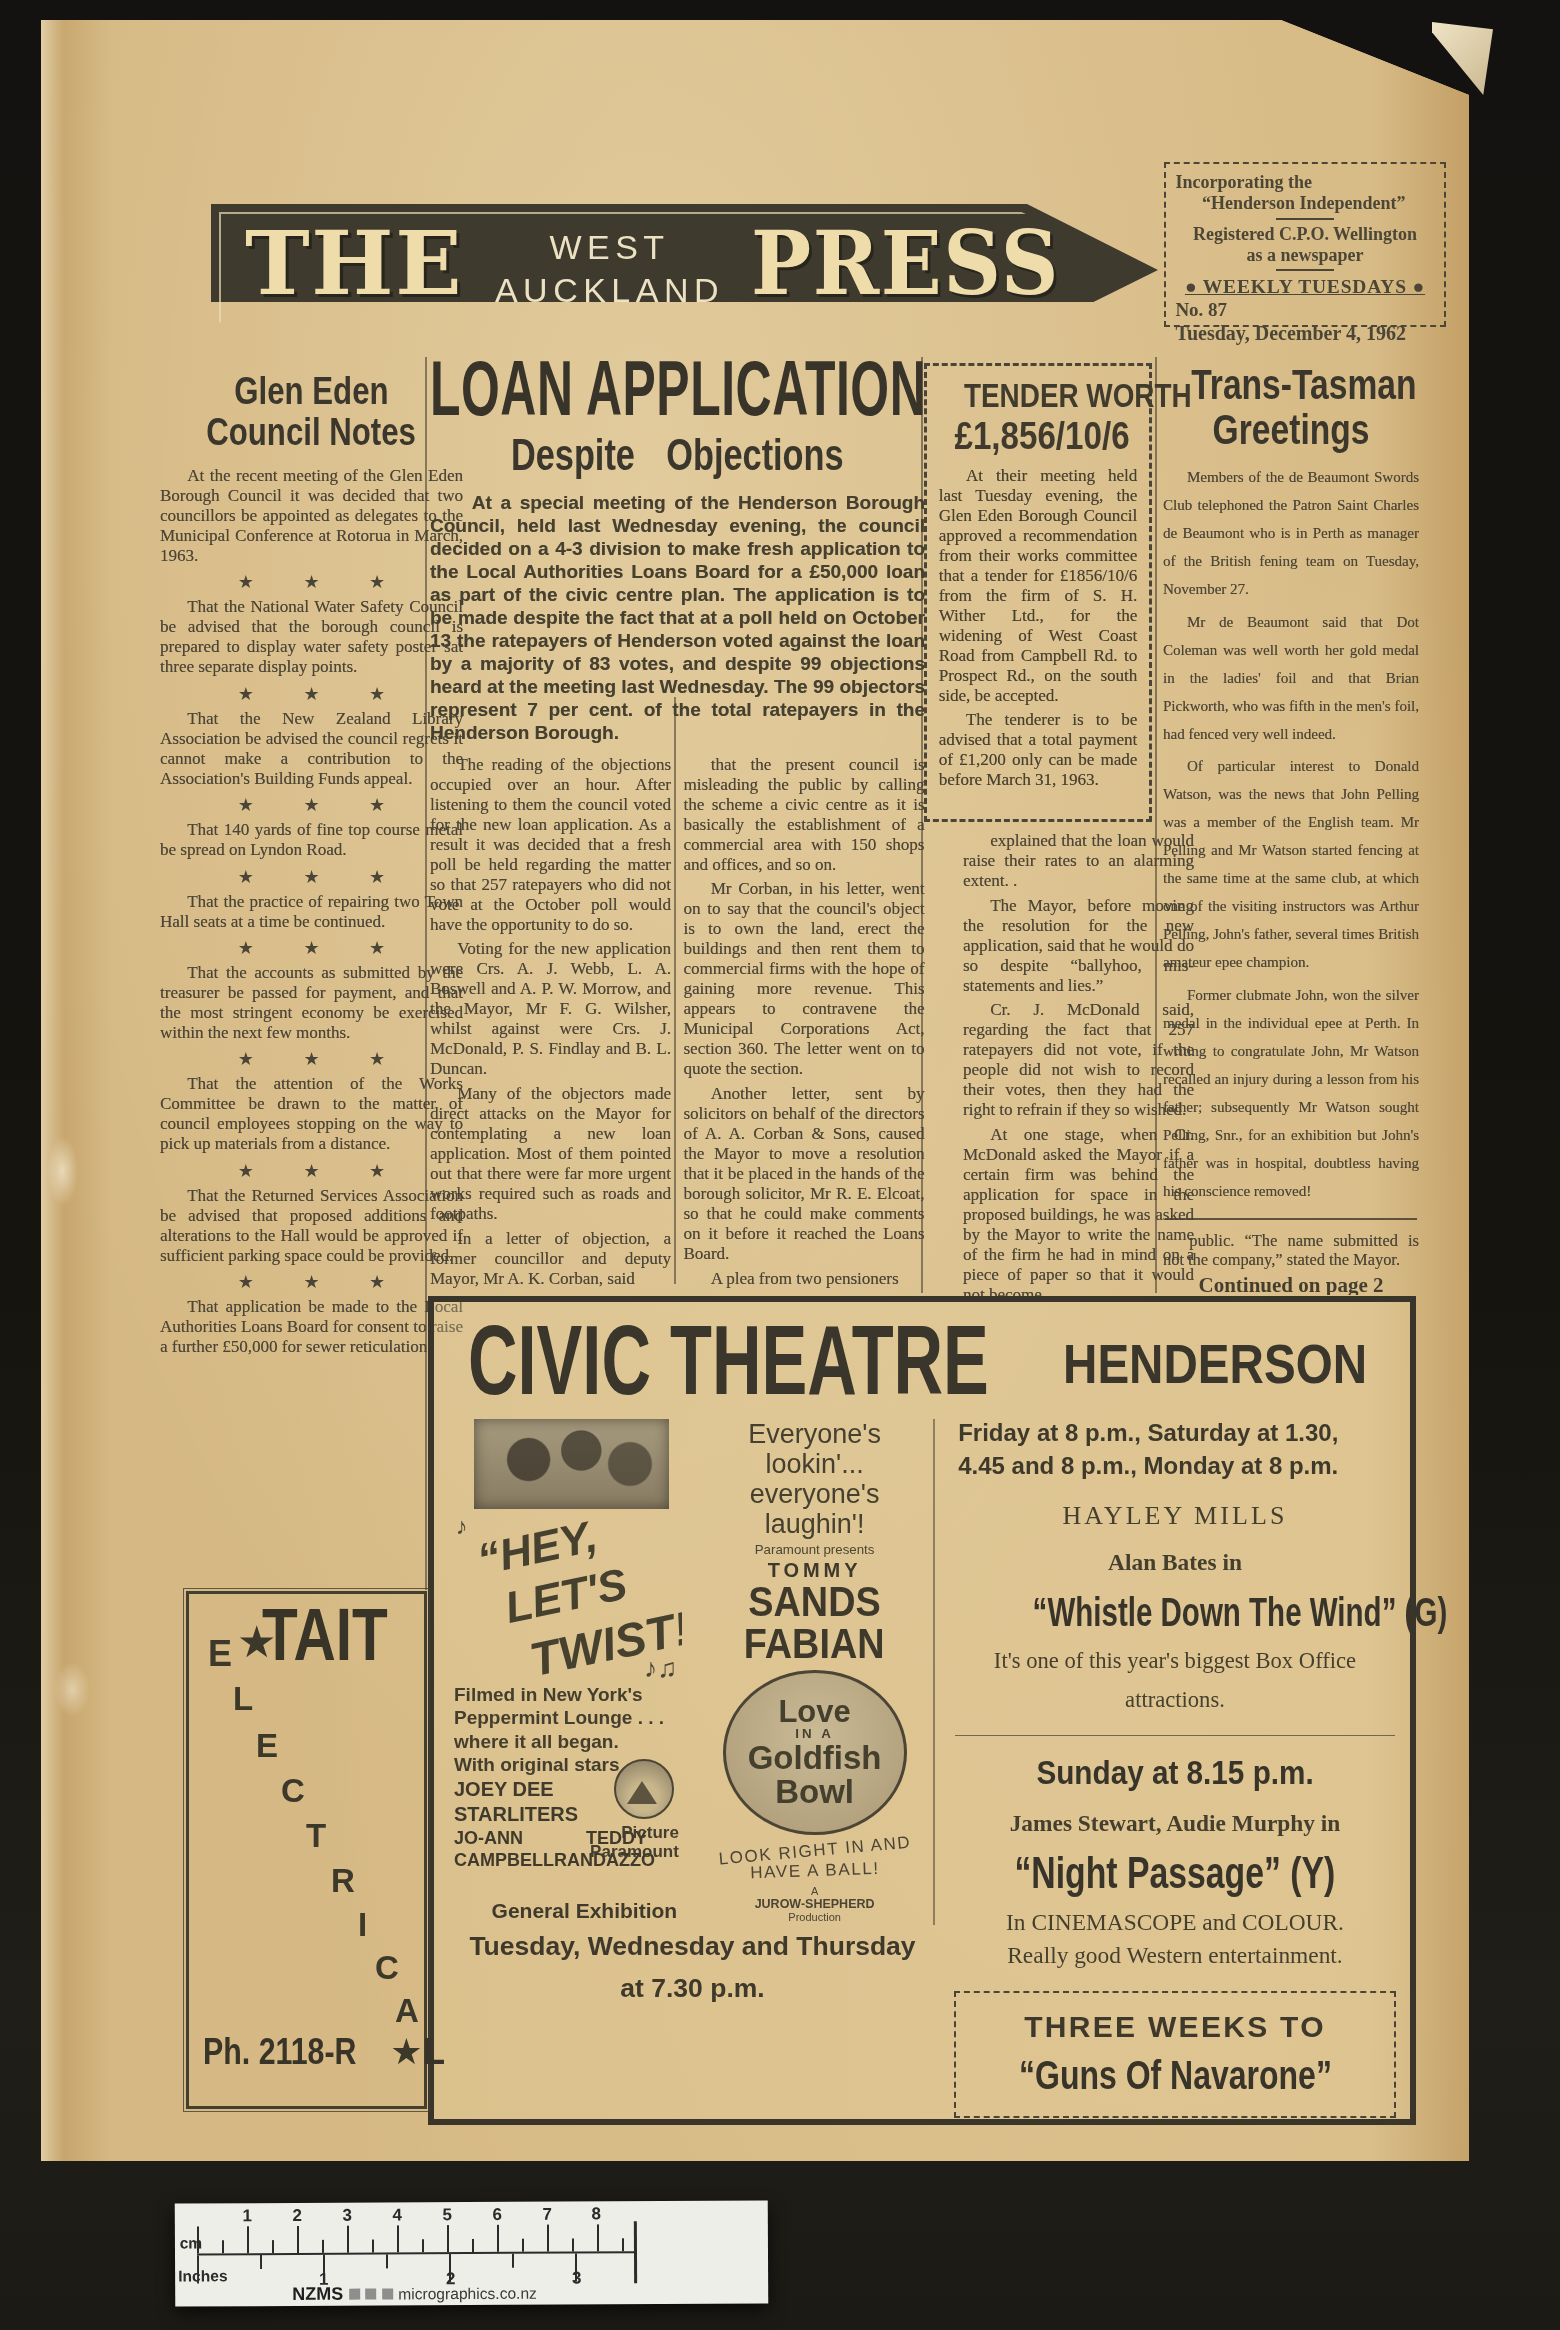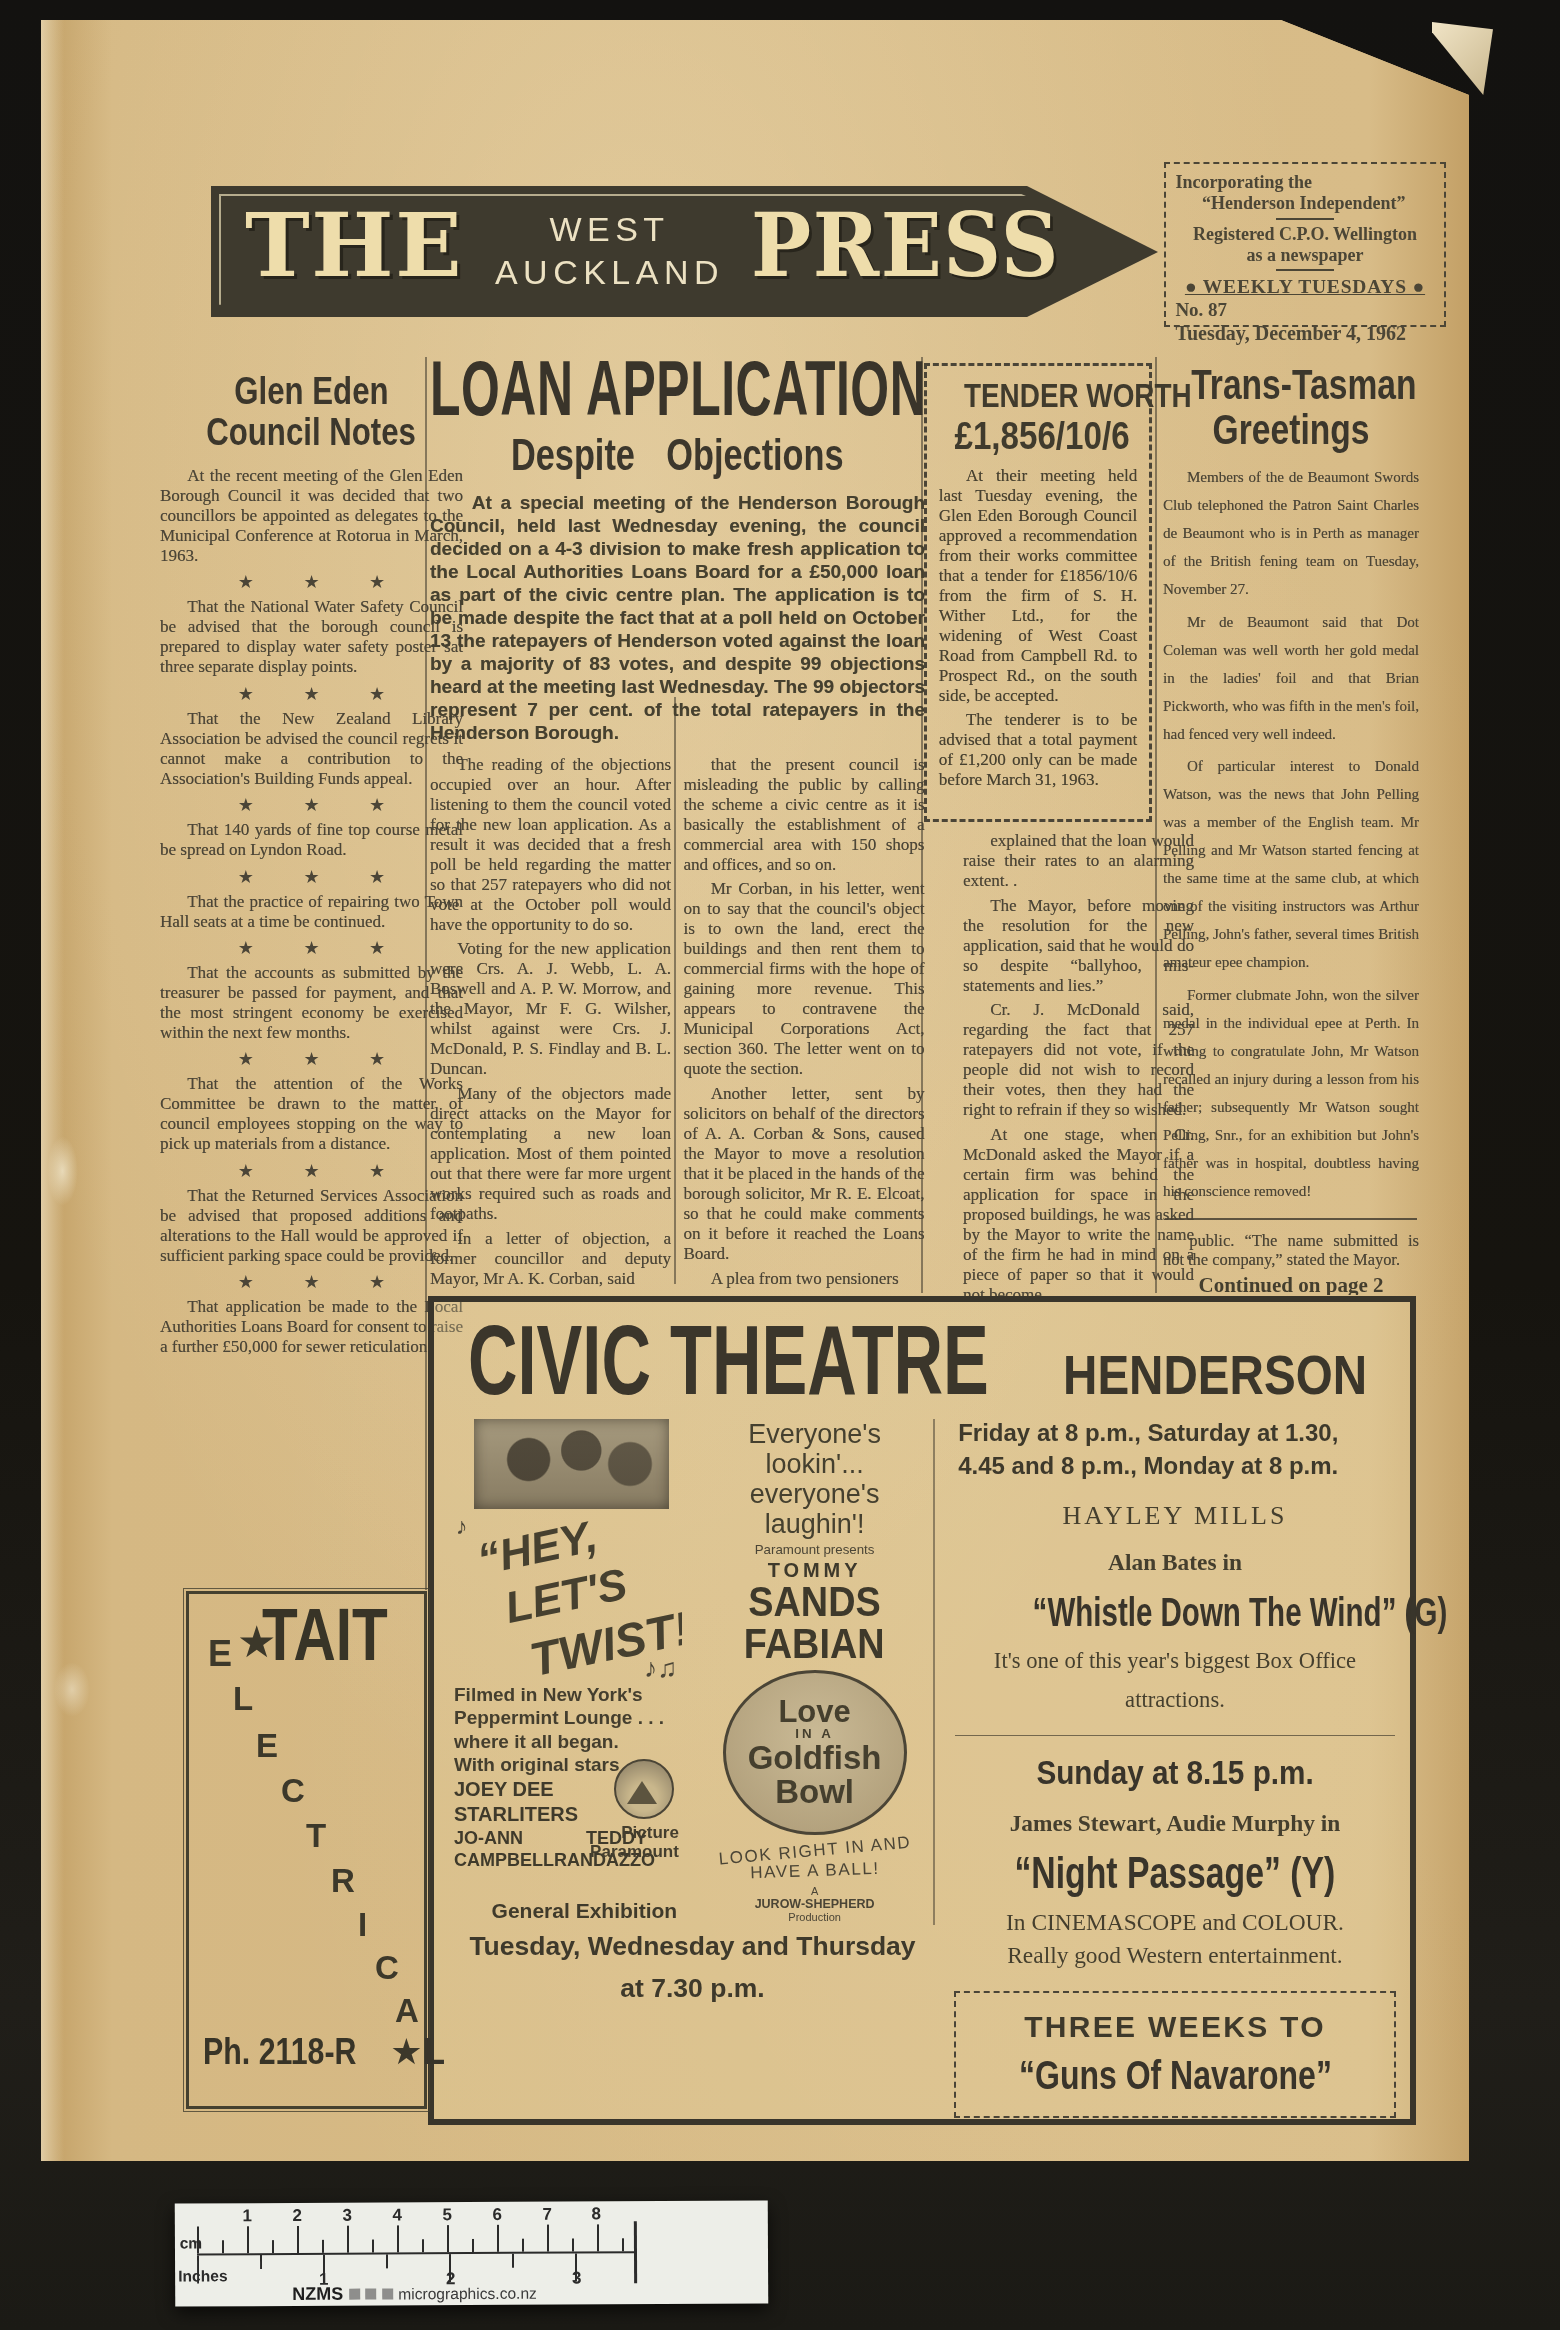--- a/index.html
+++ b/index.html
@@ -22,21 +22,21 @@
   }
   .paper-edge{position:absolute;left:0;top:0;bottom:0;width:23.4px;
     background:linear-gradient(90deg,rgba(246,236,208,.6),rgba(246,236,208,0));}
   .blemish{position:absolute;border-radius:50%;}
   .blem-a{left:6.2px;top:1116px;width:31px;height:70px;background:radial-gradient(rgba(245,238,214,.7),transparent 70%);}
   .blem-b{left:12.5px;top:1642px;width:36px;height:55px;background:radial-gradient(rgba(240,230,205,.6),transparent 70%);}
   .fold-flap{position:absolute;left:1432px;top:22px;width:61px;height:73px;
     background:linear-gradient(135deg,#f0e4c6,#c9b78e);
     clip-path:polygon(0 0,100% 10%,84% 100%,0 14%);}
   
-  .masthead{position:absolute;left:170px;top:166px;width:947px;height:131px;background:#3e3a2e;
+  .masthead{position:absolute;left:170px;top:184px;width:947px;height:98px;background:#3e3a2e;
     clip-path:polygon(0 0,816px 0,947px 66px,816px 131px,0 131px);}
   .mast-inner{position:absolute;left:7.8px;top:7.8px;width:927px;height:111px;
     border:2.3px solid rgba(234,221,182,.7);
     clip-path:polygon(0 0,802px 0,927px 55px,802px 111px,0 111px);}
   .mast-word{position:absolute;font-family:"DejaVu Serif",serif;font-weight:700;font-size:87px;line-height:94px;
     color:#eeddab;text-shadow:3.1px 3.1px 0 rgba(18,16,10,.5);letter-spacing:1.6px;}
   .mast-the{left:34px;top:12.5px;}
   .mast-press{left:540px;top:12.5px;transform:scaleX(.92);transform-origin:left;}
   .mast-west{position:absolute;left:275px;top:22px;width:247px;text-align:center;
     font-family:"Liberation Sans",sans-serif;font-weight:400;font-size:34px;line-height:43px;
@@ -96,21 +96,21 @@
   
   .col4{position:absolute;left:1122px;top:342px;width:256px;height:933px;overflow:hidden;}
   .col4 .bodycopy .li-text{font-size:15px;line-height:28px;}
   .col4-rule{border-top:2.3px solid rgba(70,63,49,.85);margin:12.5px 1.6px 11px;}
   .continued{text-align:center;font:700 21px/25px "Liberation Serif",serif;color:#443e2e;margin-top:3.1px;}
   
   .civic{position:absolute;left:387px;top:1276px;width:988px;height:829px;box-sizing:border-box;
     border:6.2px solid #39352b;background:rgba(230,209,160,.30);}
   .civic-title{position:absolute;left:34px;top:7.8px;}
   .civic-title span{font-family:"Liberation Sans",sans-serif;font-weight:700;font-size:98px;line-height:100px;color:#3b362b;}
-  .civic-loc{position:absolute;left:629px;top:44px;}
+  .civic-loc{position:absolute;left:629px;top:33px;}
   .civic-loc span{font-family:"Liberation Sans",sans-serif;font-weight:700;font-size:56px;line-height:58px;color:#3b362b;}
   .civic-div{position:absolute;left:499px;top:117px;height:506px;width:1.6px;background:rgba(62,56,44,.5);}
   .posters{position:absolute;left:20px;top:117px;display:flex;gap:15.6px;}
   .poster{position:relative;overflow:hidden;color:#4b4536;}
   .p-twist{width:228px;height:503px;}
   .p-gold{width:234px;height:507px;text-align:center;}
   .tw-photo{width:195px;height:90px;margin-left:20px;
     background:
       radial-gradient(circle at 28% 45%, rgba(54,48,38,.75) 0 14%, transparent 15%),
       radial-gradient(circle at 55% 35%, rgba(54,48,38,.7) 0 16%, transparent 17%),

